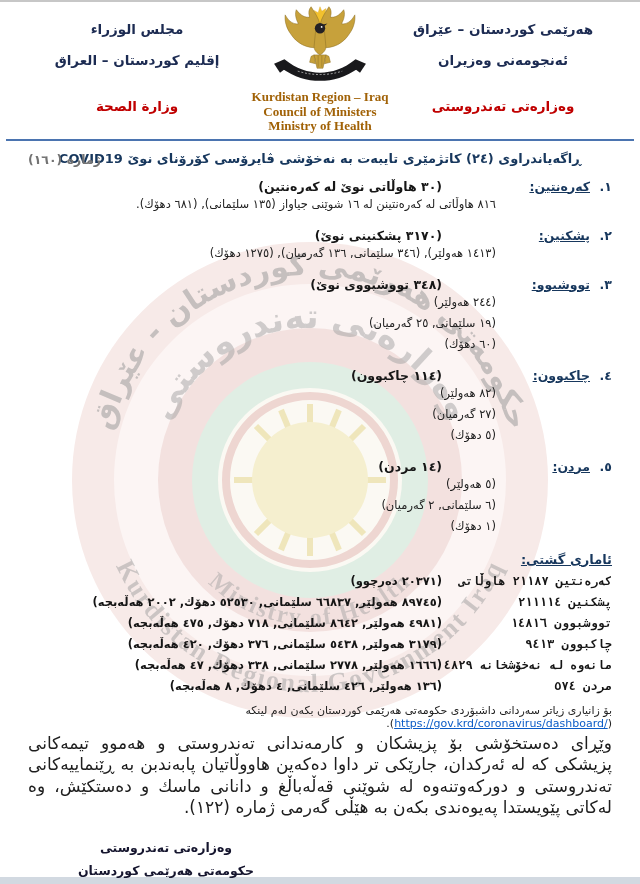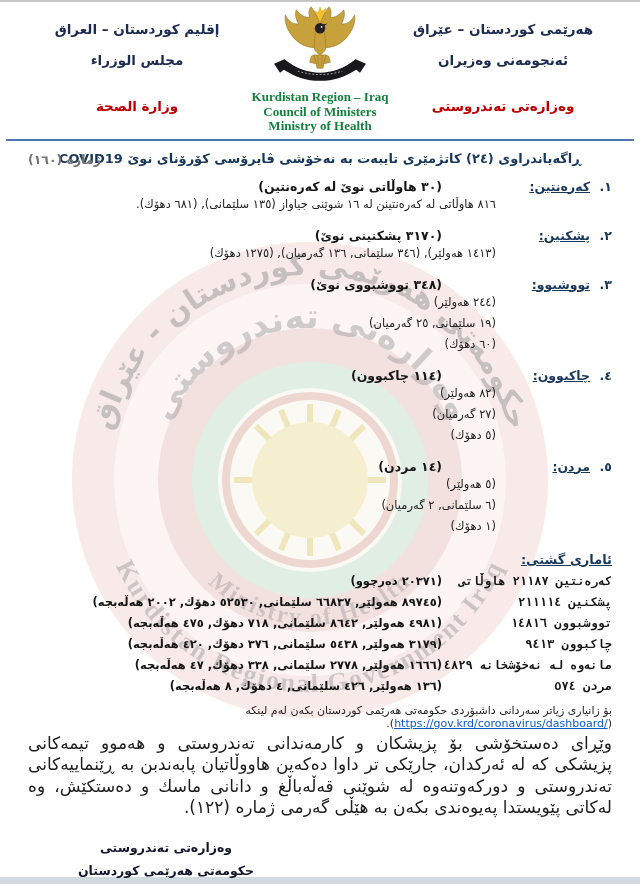--- a/index.html
+++ b/index.html
@@ -13,21 +13,21 @@
   .watermark{position:absolute;left:0;top:0;z-index:0;pointer-events:none;}
   .content{position:relative;z-index:1;padding:6px 28px 0 28px;direction:rtl;}
 
   
   .hdr{display:flex;justify-content:space-between;align-items:flex-start;}
   .hdr-col{width:218px;text-align:center;font-weight:bold;color:#1c2b52;
     font-size:13.5px;line-height:31px;padding-top:8px;}
   .hdr-col .red{color:#c00000;margin-top:15px;}
   .hdr-center{width:148px;text-align:center;}
   .hdr-center .eng{font-family:"Liberation Serif","DejaVu Serif",serif;font-weight:bold;
-    font-size:13px;line-height:14.5px;color:#15803d;direction:ltr;}
+    font-size:13px;line-height:14.5px;color:#a16207;direction:ltr;}
   .rule{height:2px;background:#4b74b0;margin:5px -22px 0 -22px;}
 
   
   .title-row{position:relative;text-align:center;color:#17375d;font-weight:bold;
     font-size:13px;margin-top:10px;}
   .doc-number{position:absolute;left:0;top:1px;font-size:12.5px;color:#737373;}
 
   
   .item-head{display:flex;margin-top:13px;font-size:12.5px;font-weight:bold;}
   .item-head .no{width:22px;color:#17375d;}
@@ -128,22 +128,22 @@
         <path d="M22,72 L8,78 L16,90 L24,84 Z" fill="#19191c"></path>
         <path d="M118,72 L132,78 L124,90 L116,84 Z" fill="#19191c"></path>
         <path d="M40,88 Q70,97 100,88" stroke="#c2c2c2" stroke-width="1.2" fill="none" stroke-dasharray="2.5,2.5"></path>
       </svg>
       <div class="eng">Kurdistan Region – Iraq</div>
       <div class="eng">Council of Ministers</div>
       <div class="eng">Ministry of Health</div>
     </div>
 
     <div class="hdr-col">
+      <div>مجلس الوزراء</div>
       <div>إقليم كوردستان – العراق</div>
-      <div>مجلس الوزراء</div>
       <div class="red">وزارة الصحة</div>
     </div>
   </div>
 
   <div class="rule"></div>
 
   <div class="title-row">
     <span>ڕاگەیاندراوی (٢٤) کاتژمێری تایبەت بە نەخۆشی ڤایرۆسی کۆرۆنای نوێ COVID19</span>
     <span class="doc-number">ژمارە (١٦٠)</span>
   </div>

